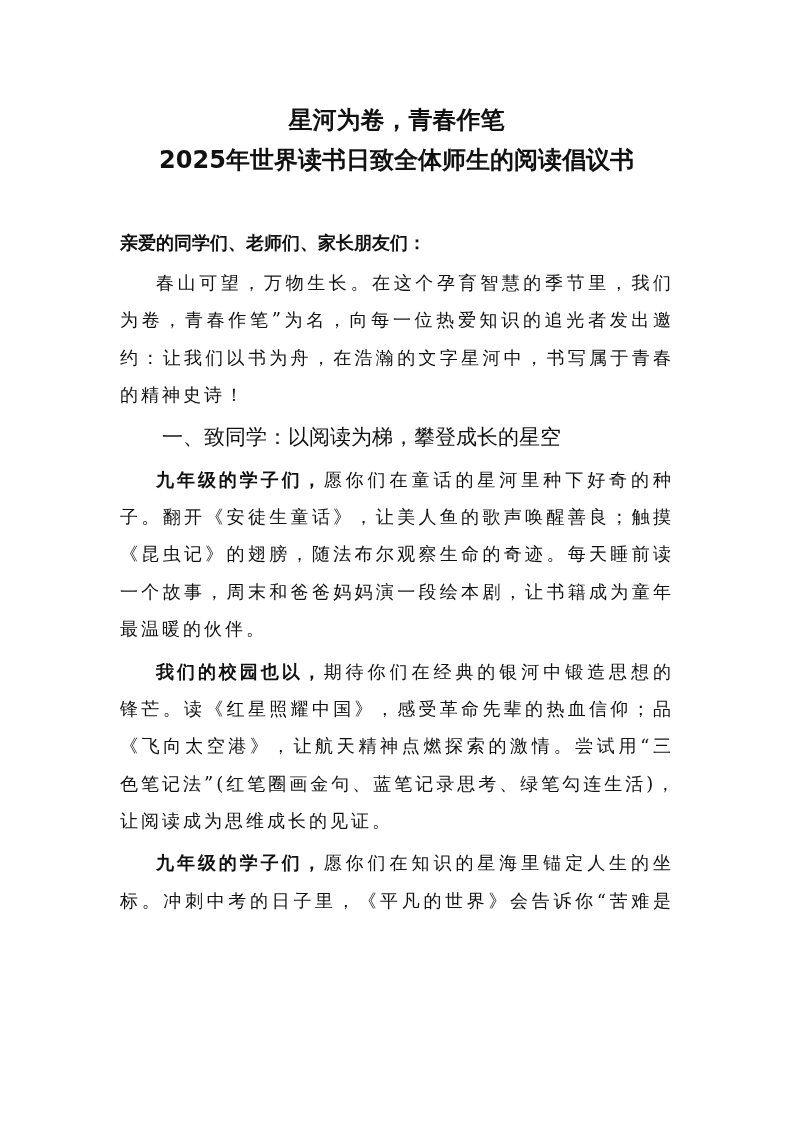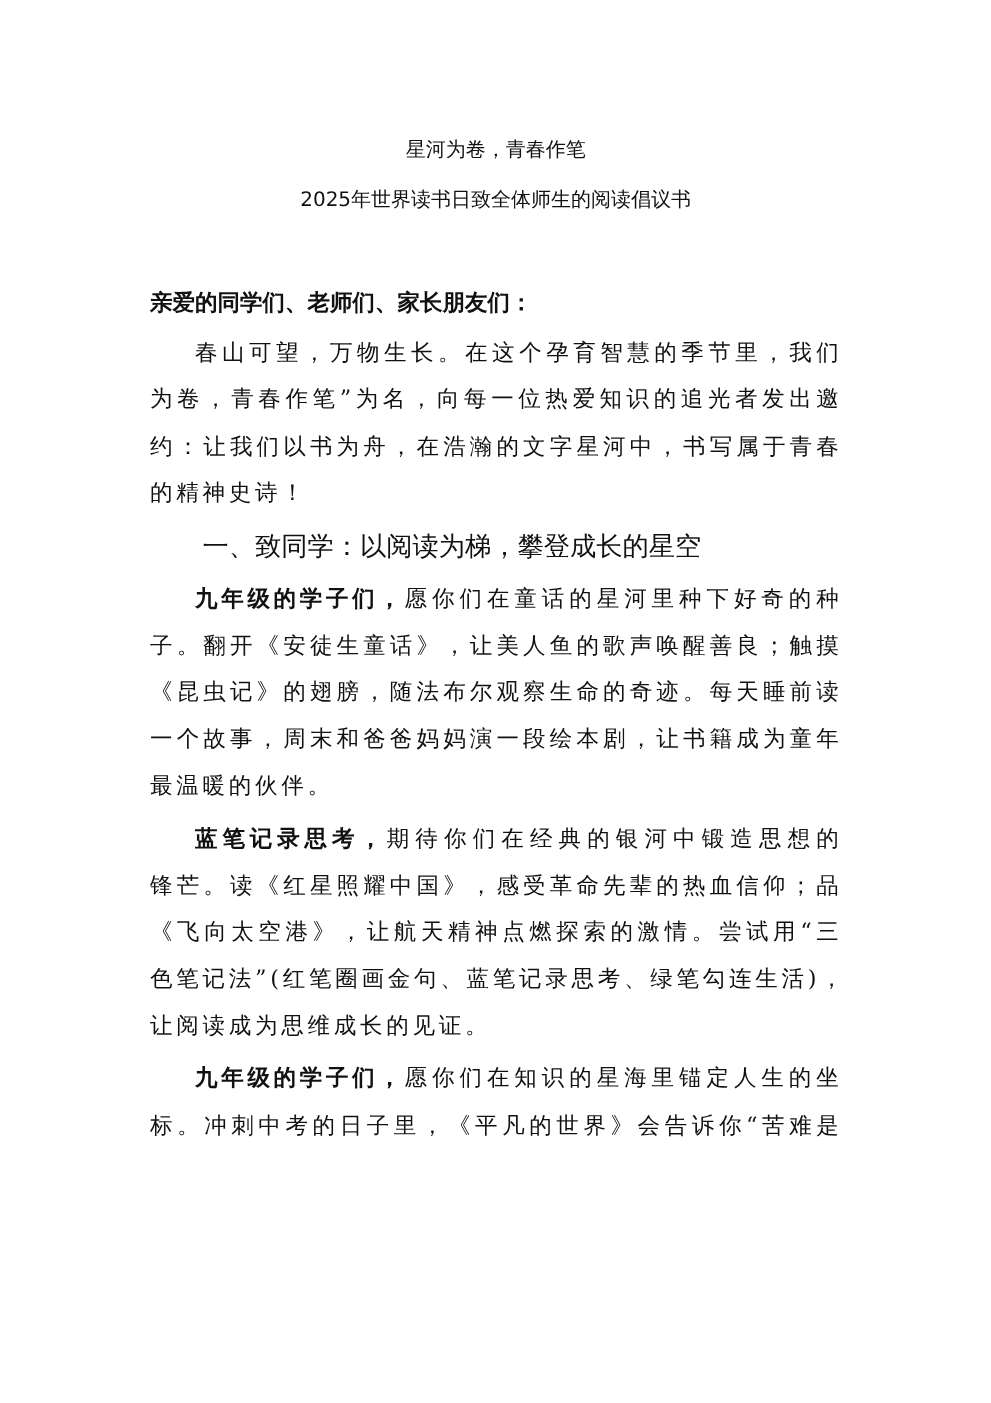--- a/index.html
+++ b/index.html
@@ -25,24 +25,25 @@
     .title-block {
       position: absolute;
       left: 0;
       top: 100px;
       width: 793px;
       text-align: center;
       font-family: "DejaVu Sans", "Liberation Sans", sans-serif;
       color: #111;
     }
     .title-line {
-      font-size: 16px;
+      font-size: 24px;
       line-height: 40px;
       height: 40px;
       letter-spacing: 0px;
+      font-weight: bold;
     }
     .content {
       position: absolute;
       left: 120px;
       top: 226px;
       width: 554px;
     }
     .greeting {
       font-family: "DejaVu Sans", "Liberation Sans", sans-serif;
       font-weight: bold;
@@ -113,21 +114,21 @@
 
     <div class="para lined">
       <span class="line indent"><span class="lead">九年级的学子们，</span><span>愿你们在童话的星河里种下好奇的种</span></span>
       <span class="line">子。翻开《安徒生童话》，让美人鱼的歌声唤醒善良；触摸</span>
       <span class="line">《昆虫记》的翅膀，随法布尔观察生命的奇迹。每天睡前读</span>
       <span class="line">一个故事，周末和爸爸妈妈演一段绘本剧，让书籍成为童年</span>
       <span class="line last">最温暖的伙伴。</span>
     </div>
 
     <div class="para lined">
-      <span class="line indent"><span class="lead">蓝笔记录思考，</span><span>期待你们在经典的银河中锻造思想的</span></span>
+      <span class="line indent"><span class="lead">我们的校园也以，</span><span>期待你们在经典的银河中锻造思想的</span></span>
       <span class="line">锋芒。读《红星照耀中国》，感受革命先辈的热血信仰；品</span>
       <span class="line">《飞向太空港》，让航天精神点燃探索的激情。尝试用“三</span>
       <span class="line">色笔记法”(红笔圈画金句、蓝笔记录思考、绿笔勾连生活)，</span>
       <span class="line last">让阅读成为思维成长的见证。</span>
     </div>
 
     <div class="para lined">
       <span class="line indent"><span class="lead">九年级的学子们，</span><span>愿你们在知识的星海里锚定人生的坐</span></span>
       <span class="line">标。冲刺中考的日子里，《平凡的世界》会告诉你“苦难是</span>
     </div>

